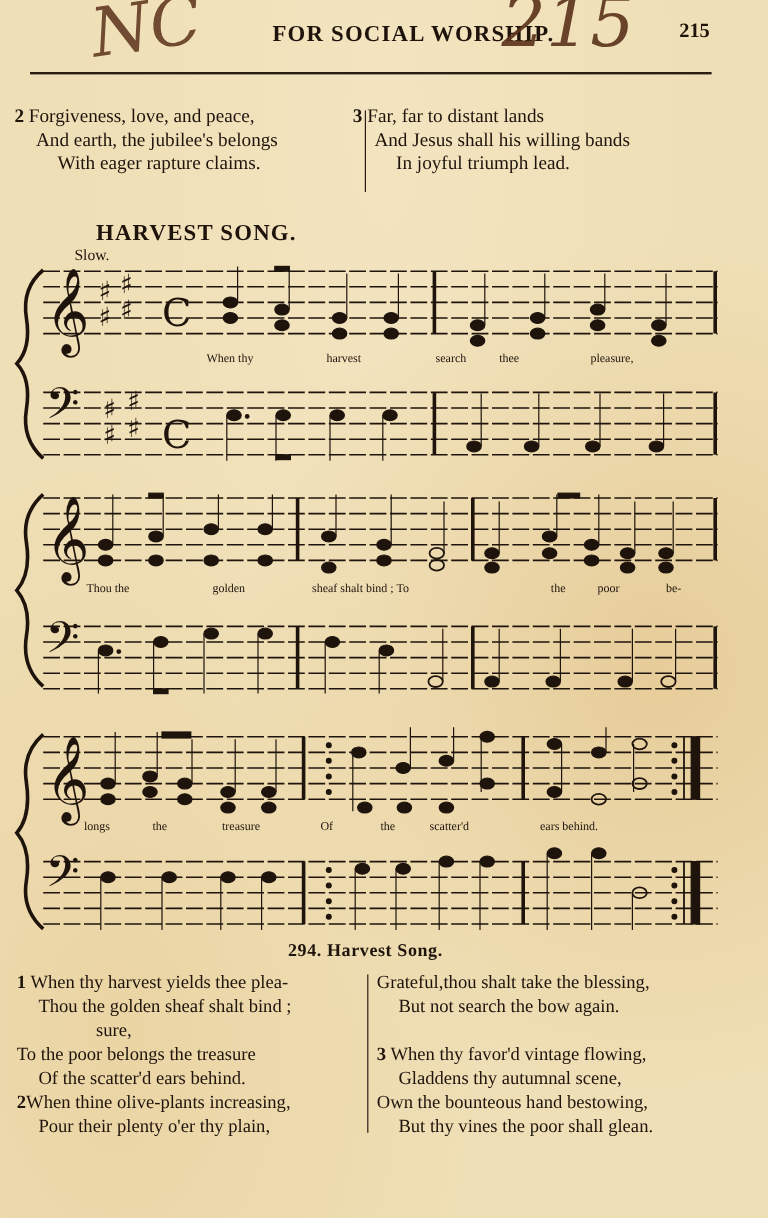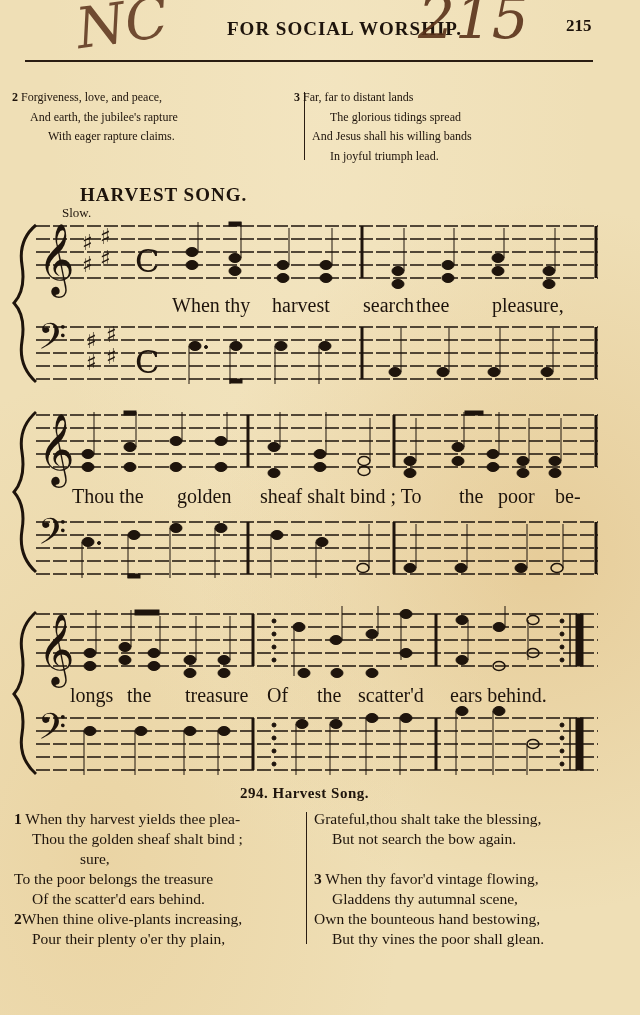--- a/index.html
+++ b/index.html
@@ -17,50 +17,49 @@
   .abs { position: absolute; }
   .running-head {
     left: 200px; top: 18px; font-size: 19px; letter-spacing: 1px; font-weight: bold;
     font-family: "Liberation Serif", serif;
     margin-left: 27px;
   }
   .page-num { left: 566px; top: 16px; font-size: 17px; font-weight: bold; font-family: "Liberation Serif", serif; }
   .hand-left { left: 76px; top: -10px; font-size: 56px; color: #5a321a; font-style: italic; font-family: "DejaVu Serif", serif; opacity: 0.85; transform: rotate(-8deg); }
   .hand-num { left: 418px; top: -16px; font-size: 58px; color: #5a321a; font-style: italic; font-family: "DejaVu Serif", serif; opacity: 0.9; }
   .head-rule { left: 25px; top: 60px; width: 568px; height: 2px; background: #2a1d12; }
-  .verse { font-family: "Liberation Serif", serif; font-size: 12px; line-height: 19.5px; }
+  .verse { font-family: "Liberation Serif", serif; font-size: 16px; line-height: 19.5px; }
   .verse .ln { white-space: nowrap; }
   .v-left { left: 12px; top: 88px; width: 290px; }
   .v-right { left: 294px; top: 88px; width: 300px; }
   .col-rule { width: 1px; background: #2a1d12; }
   .song-title { left: 80px; top: 184px; font-size: 19px; font-weight: bold; letter-spacing: 1px; font-family: "Liberation Serif", serif; }
   .tempo { left: 62px; top: 205px; font-size: 13px; font-family: "Liberation Serif", serif; }
-  .lyric { font-family: "Liberation Serif", serif; font-size: 20px; white-space: nowrap; }
+  .lyric { font-family: "Liberation Serif", serif; font-size: 10px; white-space: nowrap; }
   .hymn-head { left: 240px; top: 785px; font-size: 15px; font-weight: bold; font-family: "Liberation Serif", serif; letter-spacing: 0.5px; }
   .hymn { font-family: "Liberation Serif", serif; font-size: 15.5px; line-height: 20px; }
   svg.system { position: absolute; left: 0; }
 </style>
 </head>
 <body>
 
 <div class="abs hand-left">NC</div>
 <div class="abs running-head">FOR SOCIAL WORSHIP.</div>
 <div class="abs hand-num">215</div>
 <div class="abs page-num">215</div>
 <div class="abs head-rule"></div>
 
 <div class="abs verse v-left">
   <div class="ln" style="padding-left:0"><b>2</b> <span>Forgiveness, love, and peace,</span></div>
-  <div class="ln" style="padding-left:18px">And earth, the jubilee's rapture</div>
+  <div class="ln" style="padding-left:18px">And earth, the jubilee's belongs</div>
   <div class="ln" style="padding-left:36px">With eager rapture claims.</div>
 </div>
 <div class="abs col-rule" style="left:304px; top:92px; height:68px;"></div>
 <div class="abs verse v-right">
   <div class="ln"><b>3</b> <span>Far, far to distant lands</span></div>
-  <div class="ln" style="padding-left:36px">The glorious tidings spread</div>
   <div class="ln" style="padding-left:18px">And Jesus shall his willing bands</div>
   <div class="ln" style="padding-left:36px">In joyful triumph lead.</div>
 </div>
 
 <div class="abs song-title">HARVEST SONG.</div>
 <div class="abs tempo">Slow.</div>
 
 <svg class="system" width="640" height="175" style="top:212px" viewBox="0 212 640 175">
   <g stroke="#1e140c" fill="#1e140c">
 

